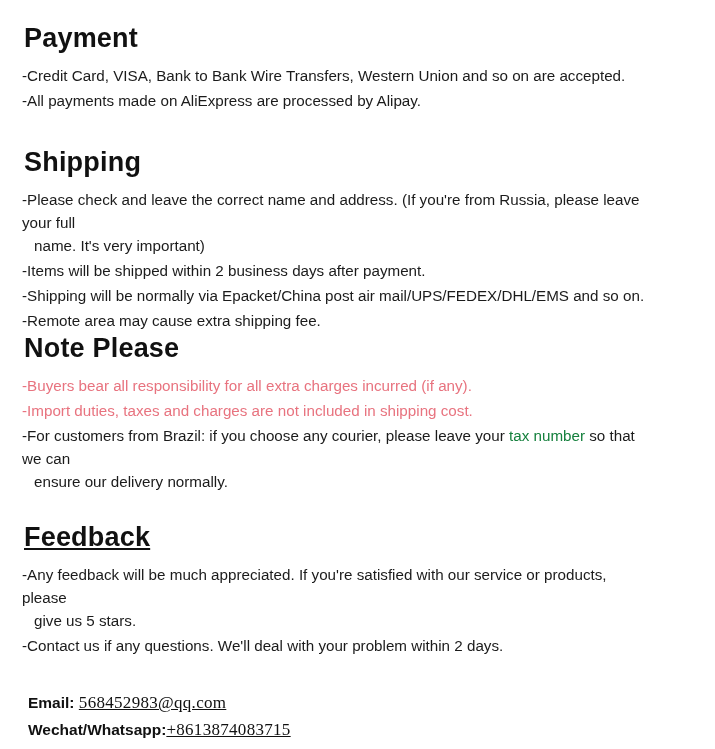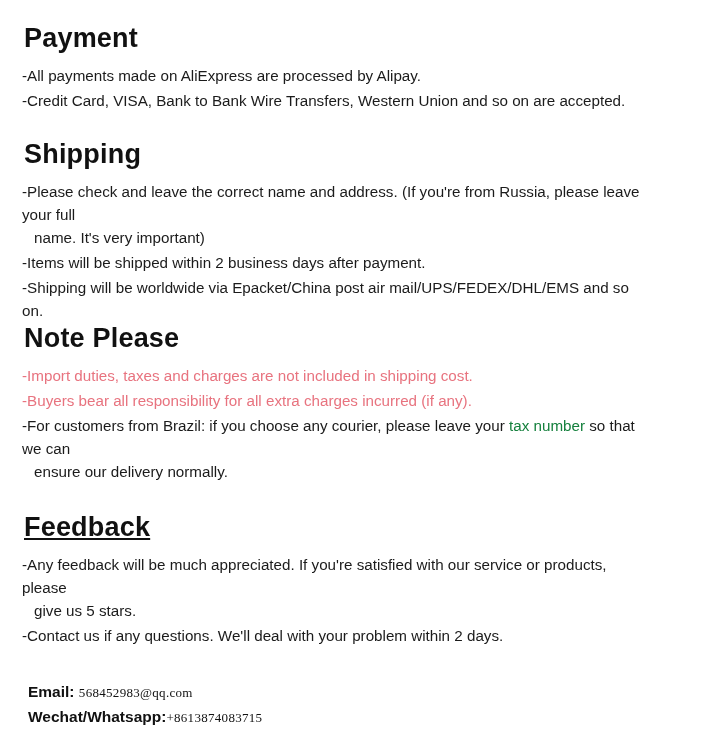--- a/index.html
+++ b/index.html
@@ -26,21 +26,21 @@
   }
   h2.heading {
     font-size: 27px;
     font-weight: bold;
     letter-spacing: 0.2px;
     color: #111111;
     margin: 0 0 10px 2px;
     line-height: 1.1;
   }
   .section.payment h2.heading { margin-top: 2px; }
-  .section.shipping h2.heading { margin-top: 28px; }
+  .section.shipping h2.heading { margin-top: 36px; }
   .section.note h2.heading { }
   .section.feedback h2.heading { margin-top: 30px; text-decoration: underline; }
 
   p.line {
     font-size: 15.2px;
     line-height: 1.52;
     margin: 0 0 2px 0;
     color: #1b1b1b;
     text-indent: 0;
   }
@@ -64,52 +64,54 @@
     margin-bottom: 2px;
     color: #111111;
     white-space: nowrap;
   }
   .contact-label {
     font-weight: bold;
     font-size: 15.5px;
   }
   .contact-value {
     font-family: "Liberation Serif", serif;
-    font-size: 13px;
+    font-size: 17px;
     letter-spacing: 0.3px;
+    text-decoration: underline;
   }
   .contact-value.mono-ish {
     font-family: "Liberation Serif", serif;
   }
 </style>
 </head>
 <body>
 
 <div class="page">
 
   <div class="section payment">
     <h2 class="heading">Payment</h2>
+    <p class="line">-Credit Card, VISA, Bank to Bank Wire Transfers, Western Union and so on are accepted.</p>
     <p class="line">-All payments made on AliExpress are processed by Alipay.</p>
-    <p class="line">-Credit Card, VISA, Bank to Bank Wire Transfers, Western Union and so on are accepted.</p>
   </div>
 
   <div class="section shipping">
     <h2 class="heading">Shipping</h2>
     <p class="line">
       <span>-Please check and leave the correct name and address. (If you're from Russia, please leave your full</span>
       <span class="cont">name. It's very important)</span>
     </p>
     <p class="line">-Items will be shipped within 2 business days after payment.</p>
-    <p class="line">-Shipping will be worldwide via Epacket/China post air mail/UPS/FEDEX/DHL/EMS and so on.</p>
+    <p class="line">-Shipping will be normally via Epacket/China post air mail/UPS/FEDEX/DHL/EMS and so on.</p>
+    <p class="line">-Remote area may cause extra shipping fee.</p>
   </div>
 
   <div class="section note">
     <h2 class="heading">Note Please</h2>
+    <p class="line pink">-Buyers bear all responsibility for all extra charges incurred (if any).</p>
     <p class="line pink">-Import duties, taxes and charges are not included in shipping cost.</p>
-    <p class="line pink">-Buyers bear all responsibility for all extra charges incurred (if any).</p>
     <p class="line">
       <span>-For  customers from Brazil: if you choose any courier, please leave your </span><span class="pinkword">tax number</span><span> so that we can</span>
       <span class="cont">ensure our delivery normally.</span>
     </p>
   </div>
 
   <div class="section feedback">
     <h2 class="heading">Feedback</h2>
     <p class="line">
       <span>-Any feedback will be much appreciated. If you're satisfied with our service or products, please</span>

